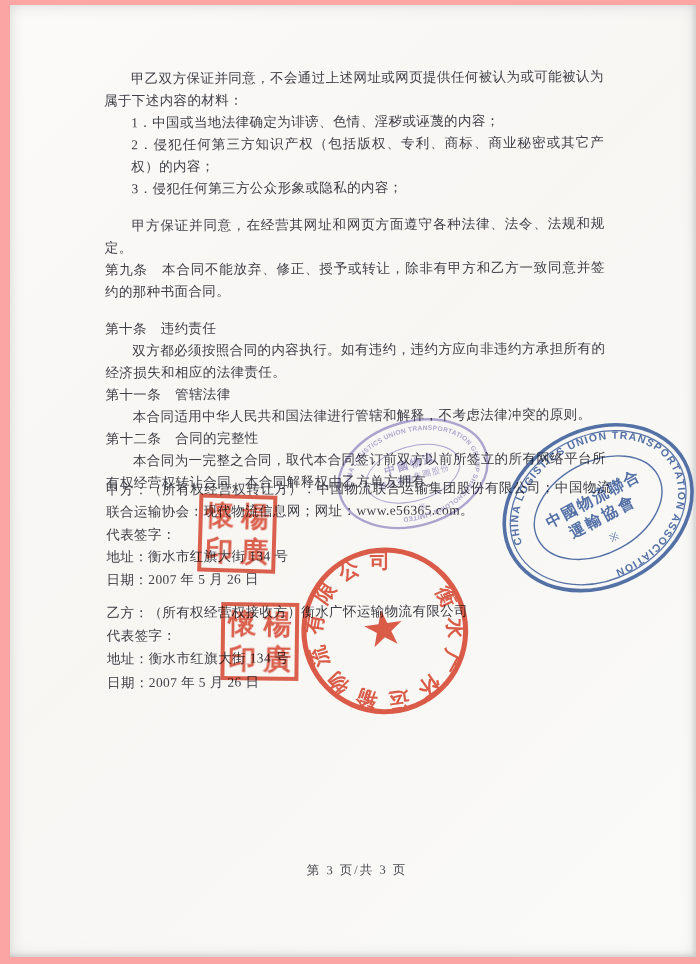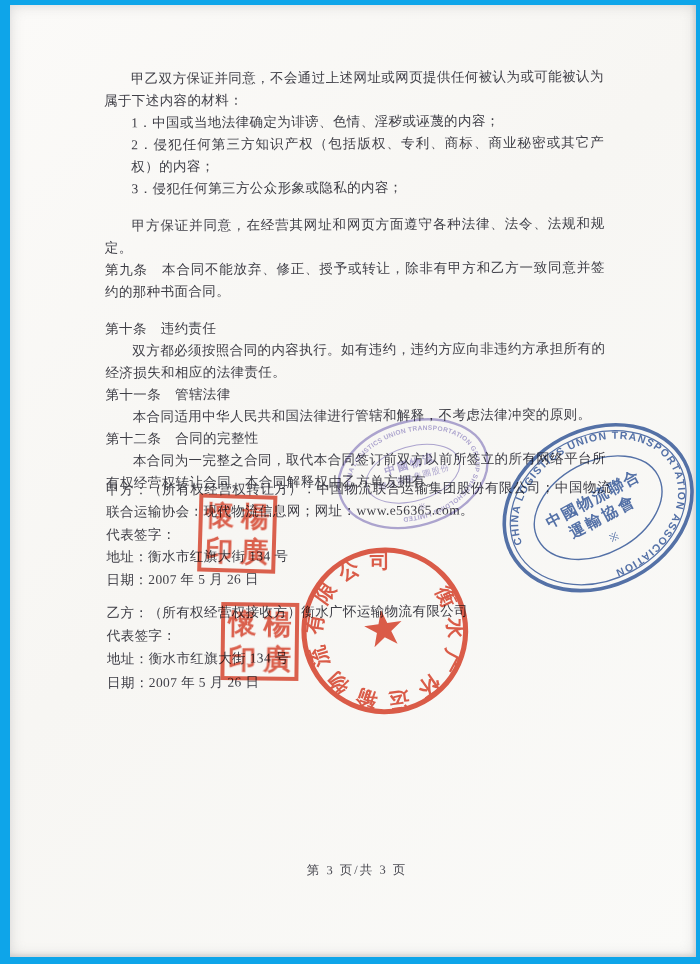--- a/index.html
+++ b/index.html
@@ -1,19 +1,19 @@
 <!DOCTYPE html>
 <html style="--seal-red: #d5452f; --group-color: #998fc4; --assoc-color: #41619e;"><head>
 <meta charset="utf-8">
 <style>
   html,body{margin:0;padding:0;}
   #scan{
     position:relative;
     width:700px;height:964px;
-    background:#0ea5e9;
+    background:#fca5a5;
     overflow:hidden;
     font-family:"Liberation Serif", serif;
   }
   #paper{
     position:absolute;
     left:10px;top:5px;right:4px;bottom:7px;
     background:linear-gradient(135deg,#fbfaf8 0%,#f7f6f3 45%,#fafaf8 100%);
     box-shadow:inset 0 0 14px rgba(120,120,125,.25), inset -2px -2px 4px rgba(100,100,105,.18);
   }
   #content{

